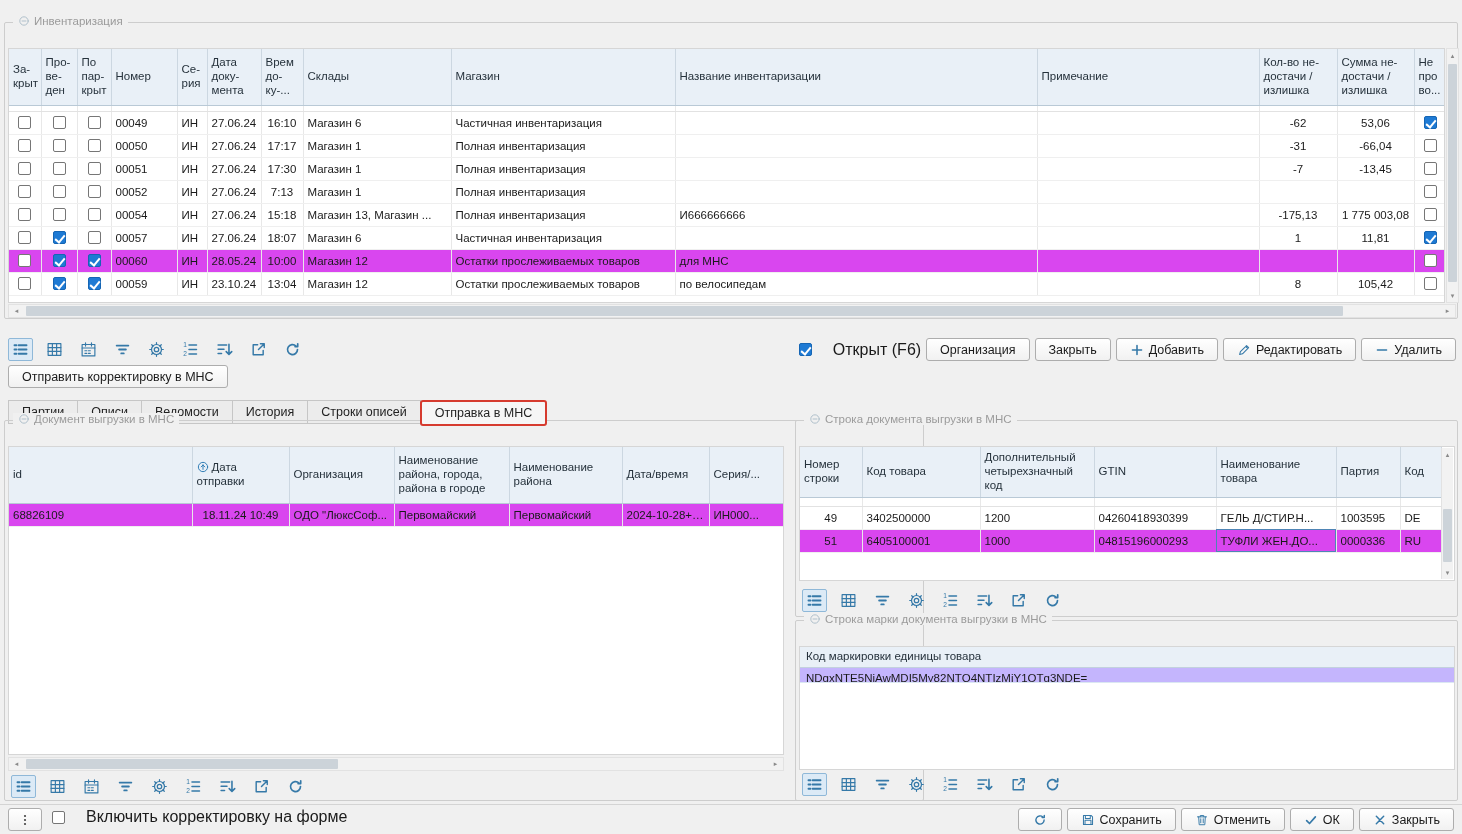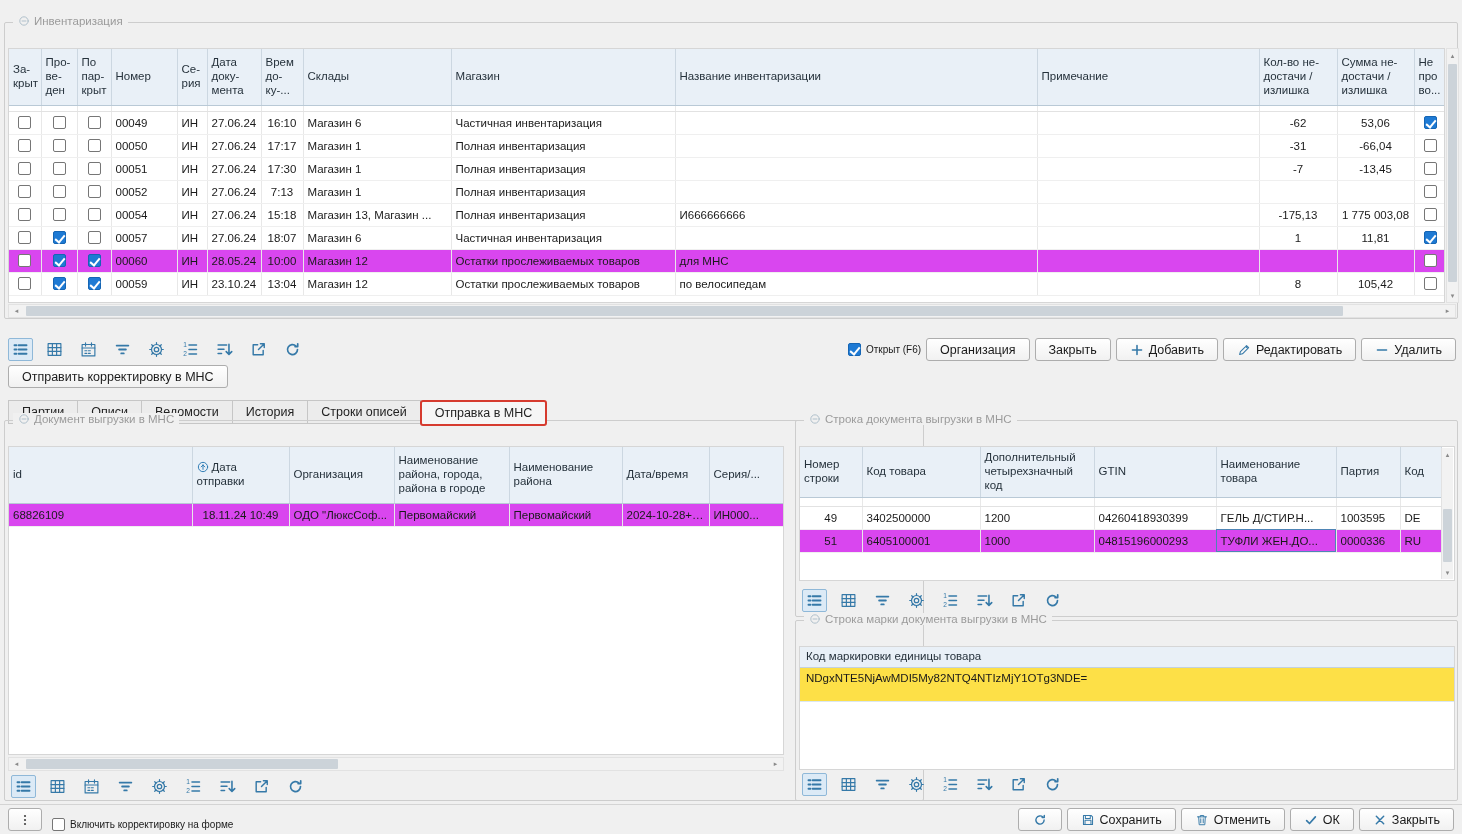--- a/index.html
+++ b/index.html
@@ -48,21 +48,21 @@
   .sorticon svg{width:12px;height:12px}
 
   #main-table {left:3px;top:25px;width:1437px;height:255px}
   #main-table  .grid th{height:56px}
   #doc-table  {left:3px;top:25px;width:776px;height:309px}
   #doc-table   .grid th{height:56px}
   #lines-table{left:3px;top:25px;width:656px;height:135px}
   #lines-table .grid th{height:50px}
   #marks-table{left:3px;top:25px;width:656px;height:124px}
   .mhead{height:21px;background:#e9f0f7;border-bottom:1px solid #c2d1de;font-size:11.5px;color:#26323c;padding:3px 6px}
-  .mrow{height:34px;background:#fde047;border-bottom:1px solid #dbe7f2;font-size:11.5px;padding:4px 6px;
+  .mrow{height:15px;background:#c4b5fd;border-bottom:1px solid #dbe7f2;font-size:11.5px;padding:4px 6px;
         white-space:nowrap;overflow:hidden}
 
   
   .hscroll{position:absolute;height:14px;background:#f2f2f2;border:1px solid #e2e2e2;display:flex;align-items:stretch}
   .vscroll{position:absolute;width:13px;background:#f2f2f2;border:1px solid #e2e2e2;display:flex;flex-direction:column}
   .sarr{display:flex;align-items:center;justify-content:center;color:#8a8a8a;font-size:7px}
   .hscroll .sarr{width:15px}
   .vscroll .sarr{height:13px}
   .strack{flex:1;position:relative}
   .sthumb{position:absolute;background:#ccd3d9;border-radius:1px}
@@ -91,35 +91,35 @@
        border-radius:3px;font-family:"Liberation Sans",sans-serif;font-size:12.5px;color:#1a1a1a;
        display:inline-flex;align-items:center;gap:5px;cursor:default;white-space:nowrap}
   .btn .icon svg{width:14px;height:14px}
   .btn.icononly{padding:0;width:44px;justify-content:center}
   .btn.menu{width:34px;justify-content:center;color:#444}
   .cb{display:inline-block;width:13px;height:13px;border:1px solid #767676;background:#fff;border-radius:2px;
       vertical-align:middle;position:relative;flex:none}
   .cb.on{background:#1e7ad4;border-color:#1565b4}
   .cb.on::after{content:"";position:absolute;left:3.5px;top:0.5px;width:4px;height:8px;
       border:solid #fff;border-width:0 2px 2px 0;transform:rotate(40deg)}
-  .cklabel{display:inline-flex;align-items:center;gap:5px;font-size:10px}
+  .cklabel{display:inline-flex;align-items:center;gap:21px;font-size:16px}
 
   #send-corr{position:absolute;left:8px;top:365px}
 
   
   .tabs{position:absolute;left:8px;top:400px;height:26px;display:flex;align-items:flex-start}
   .tab{height:24px;padding:0 13px;display:flex;align-items:center;background:#ececec;
        border:1px solid #c6c6c6;margin-left:-1px;font-size:12.5px;color:#222}
   .tab:first-child{margin-left:0}
   .tab.active{background:#f6f6f6;border:2px solid #d63b2f;border-radius:3px;height:26px;z-index:2}
 
   
   .footer{position:absolute;left:0;top:804px;width:100%;height:30px;background:#f0f0f0;
           border-top:1px solid #d4d4d4;display:flex;align-items:center;justify-content:space-between;padding:0 8px}
-  .footer .left,.footer .rightside{display:flex;align-items:flex-end;gap:10px}
+  .footer .left,.footer .rightside{display:flex;align-items:flex-start;gap:10px}
   .footer .rightside{gap:5px}
 </style>
 </head>
 <body>
 
 <div class="page">
 
 
   <div class="group g-main">
     <div class="group-label">

